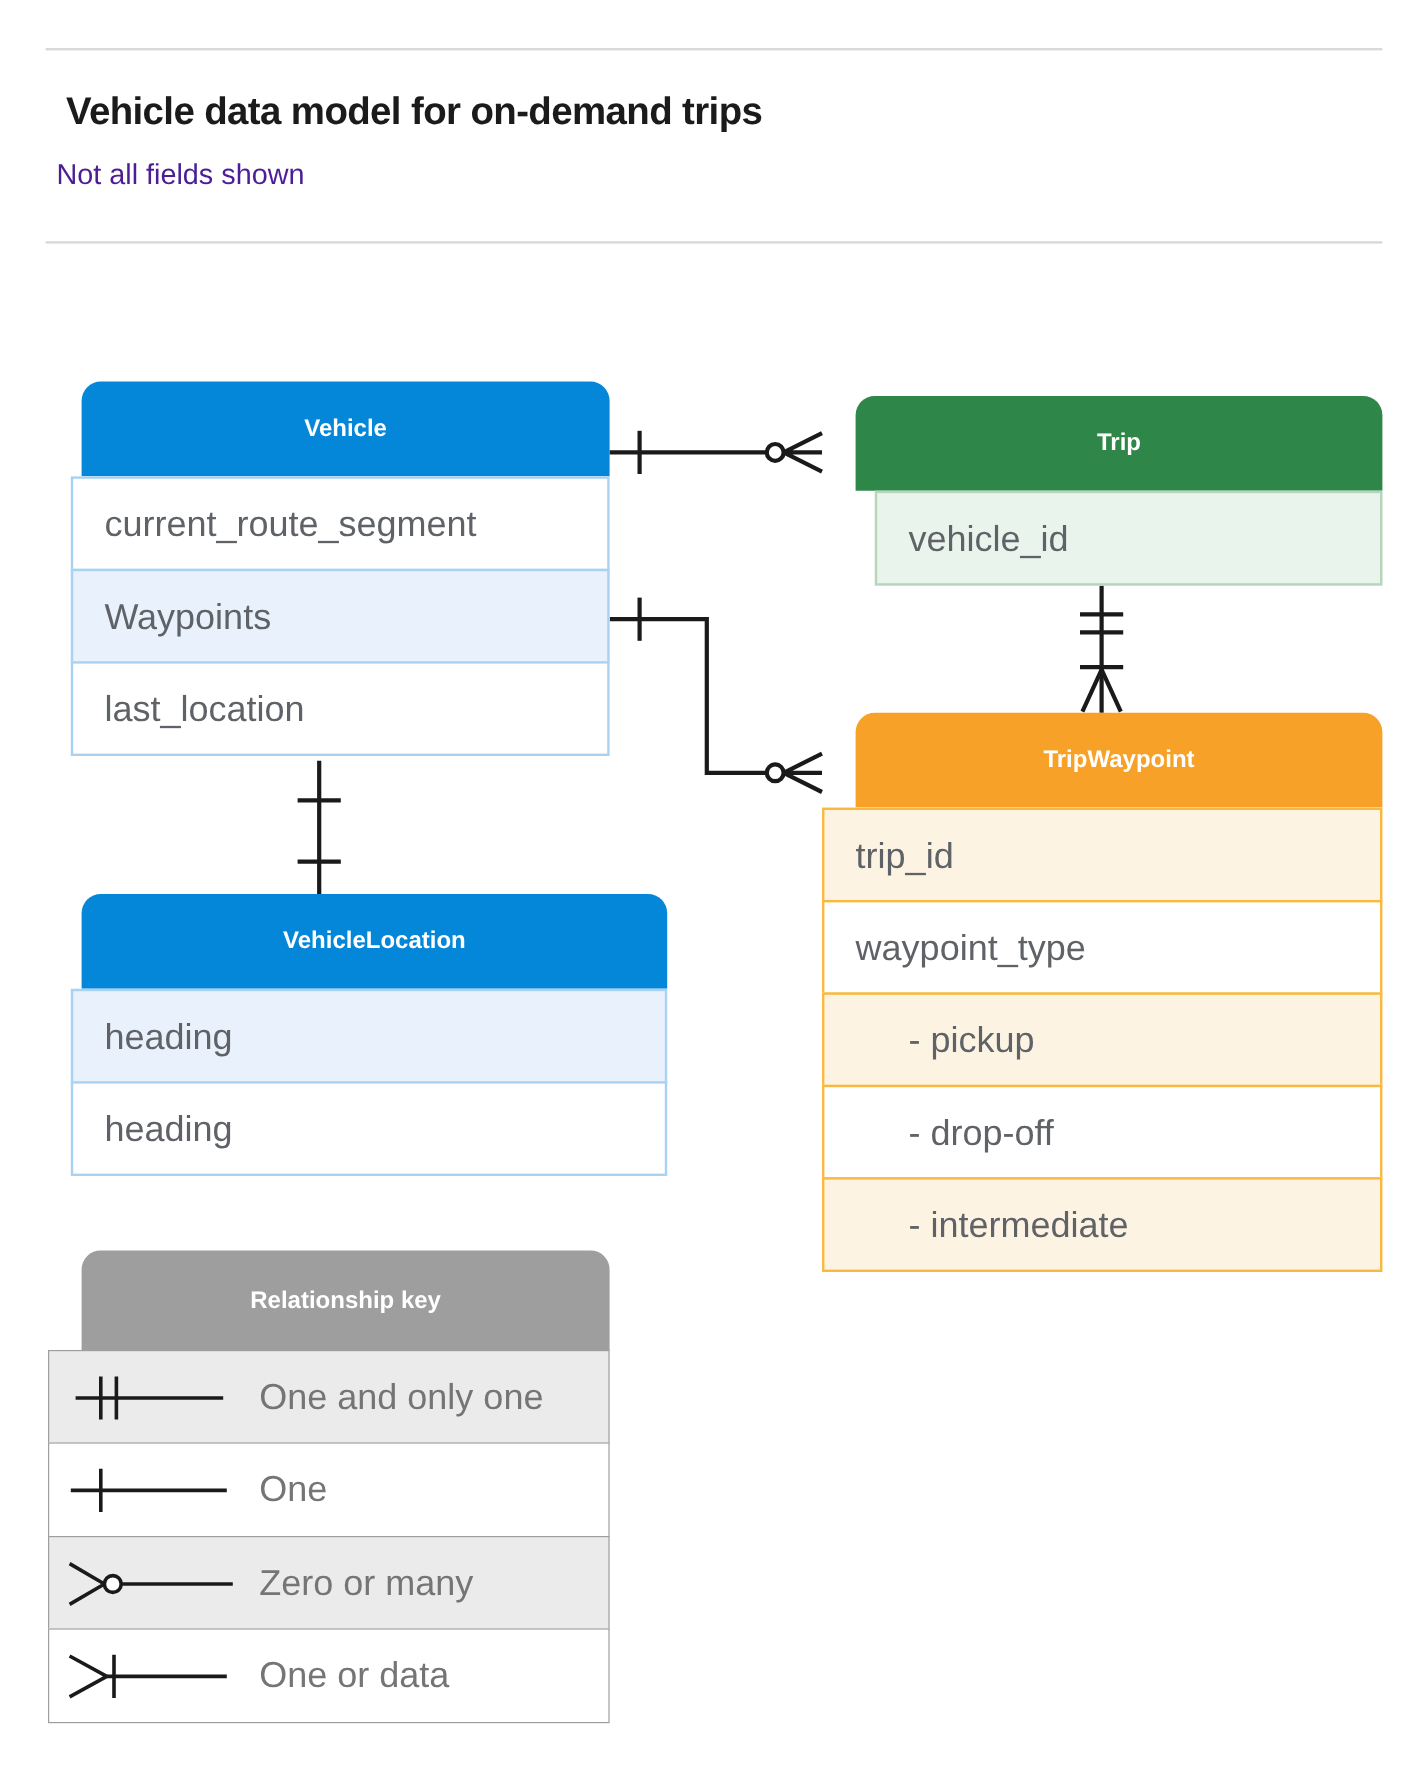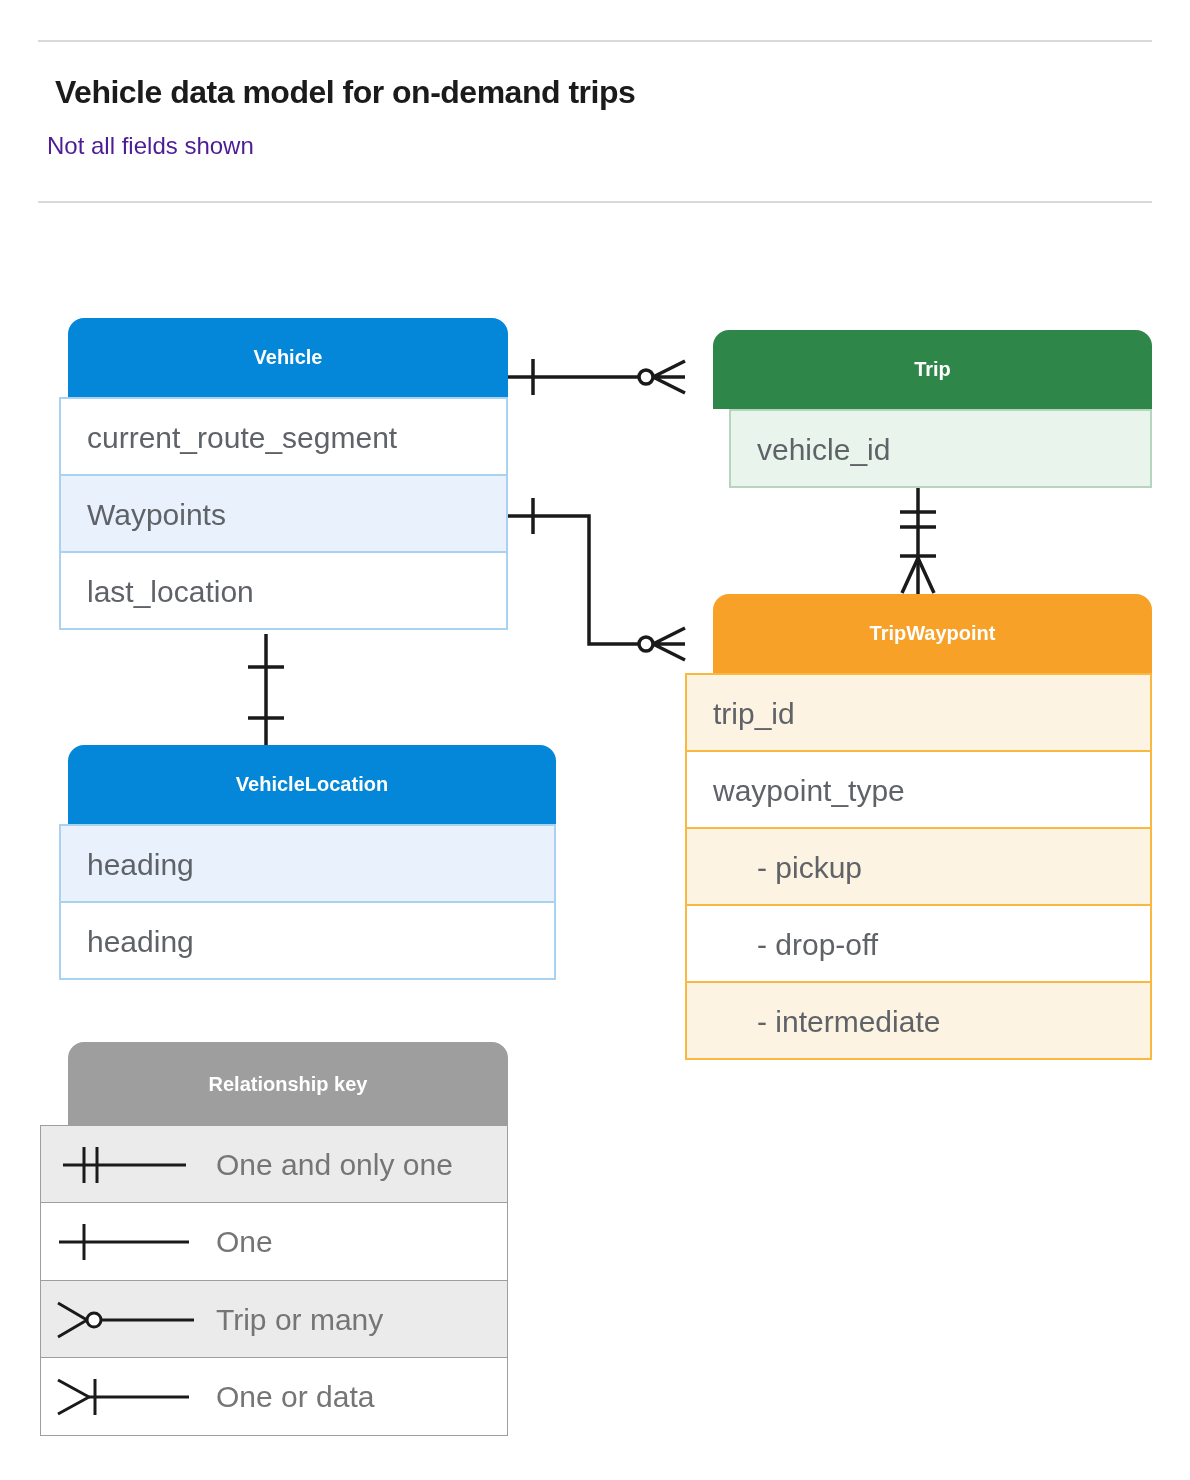--- a/index.html
+++ b/index.html
@@ -136,21 +136,21 @@
       </svg>
       <span class="key-label">One</span>
     </div>
 
     <div class="t-row shaded">
       <svg class="key-symbol" width="145" height="44" viewBox="0 0 145 44">
         <path d="M2,5 L31,22 M2,39 L31,22"></path>
           <circle cx="38" cy="22" r="7"></circle>
           <path d="M45,22 H138"></path>
       </svg>
-      <span class="key-label">Trip or many</span>
+      <span class="key-label">Zero or many</span>
     </div>
 
     <div class="t-row">
       <svg class="key-symbol" width="145" height="44" viewBox="0 0 145 44">
         <path d="M2,5 L33,22 M2,39 L33,22"></path>
           <path d="M33,22 H133"></path>
           <path d="M39,4 V40"></path>
       </svg>
       <span class="key-label">One or data</span>
     </div>

